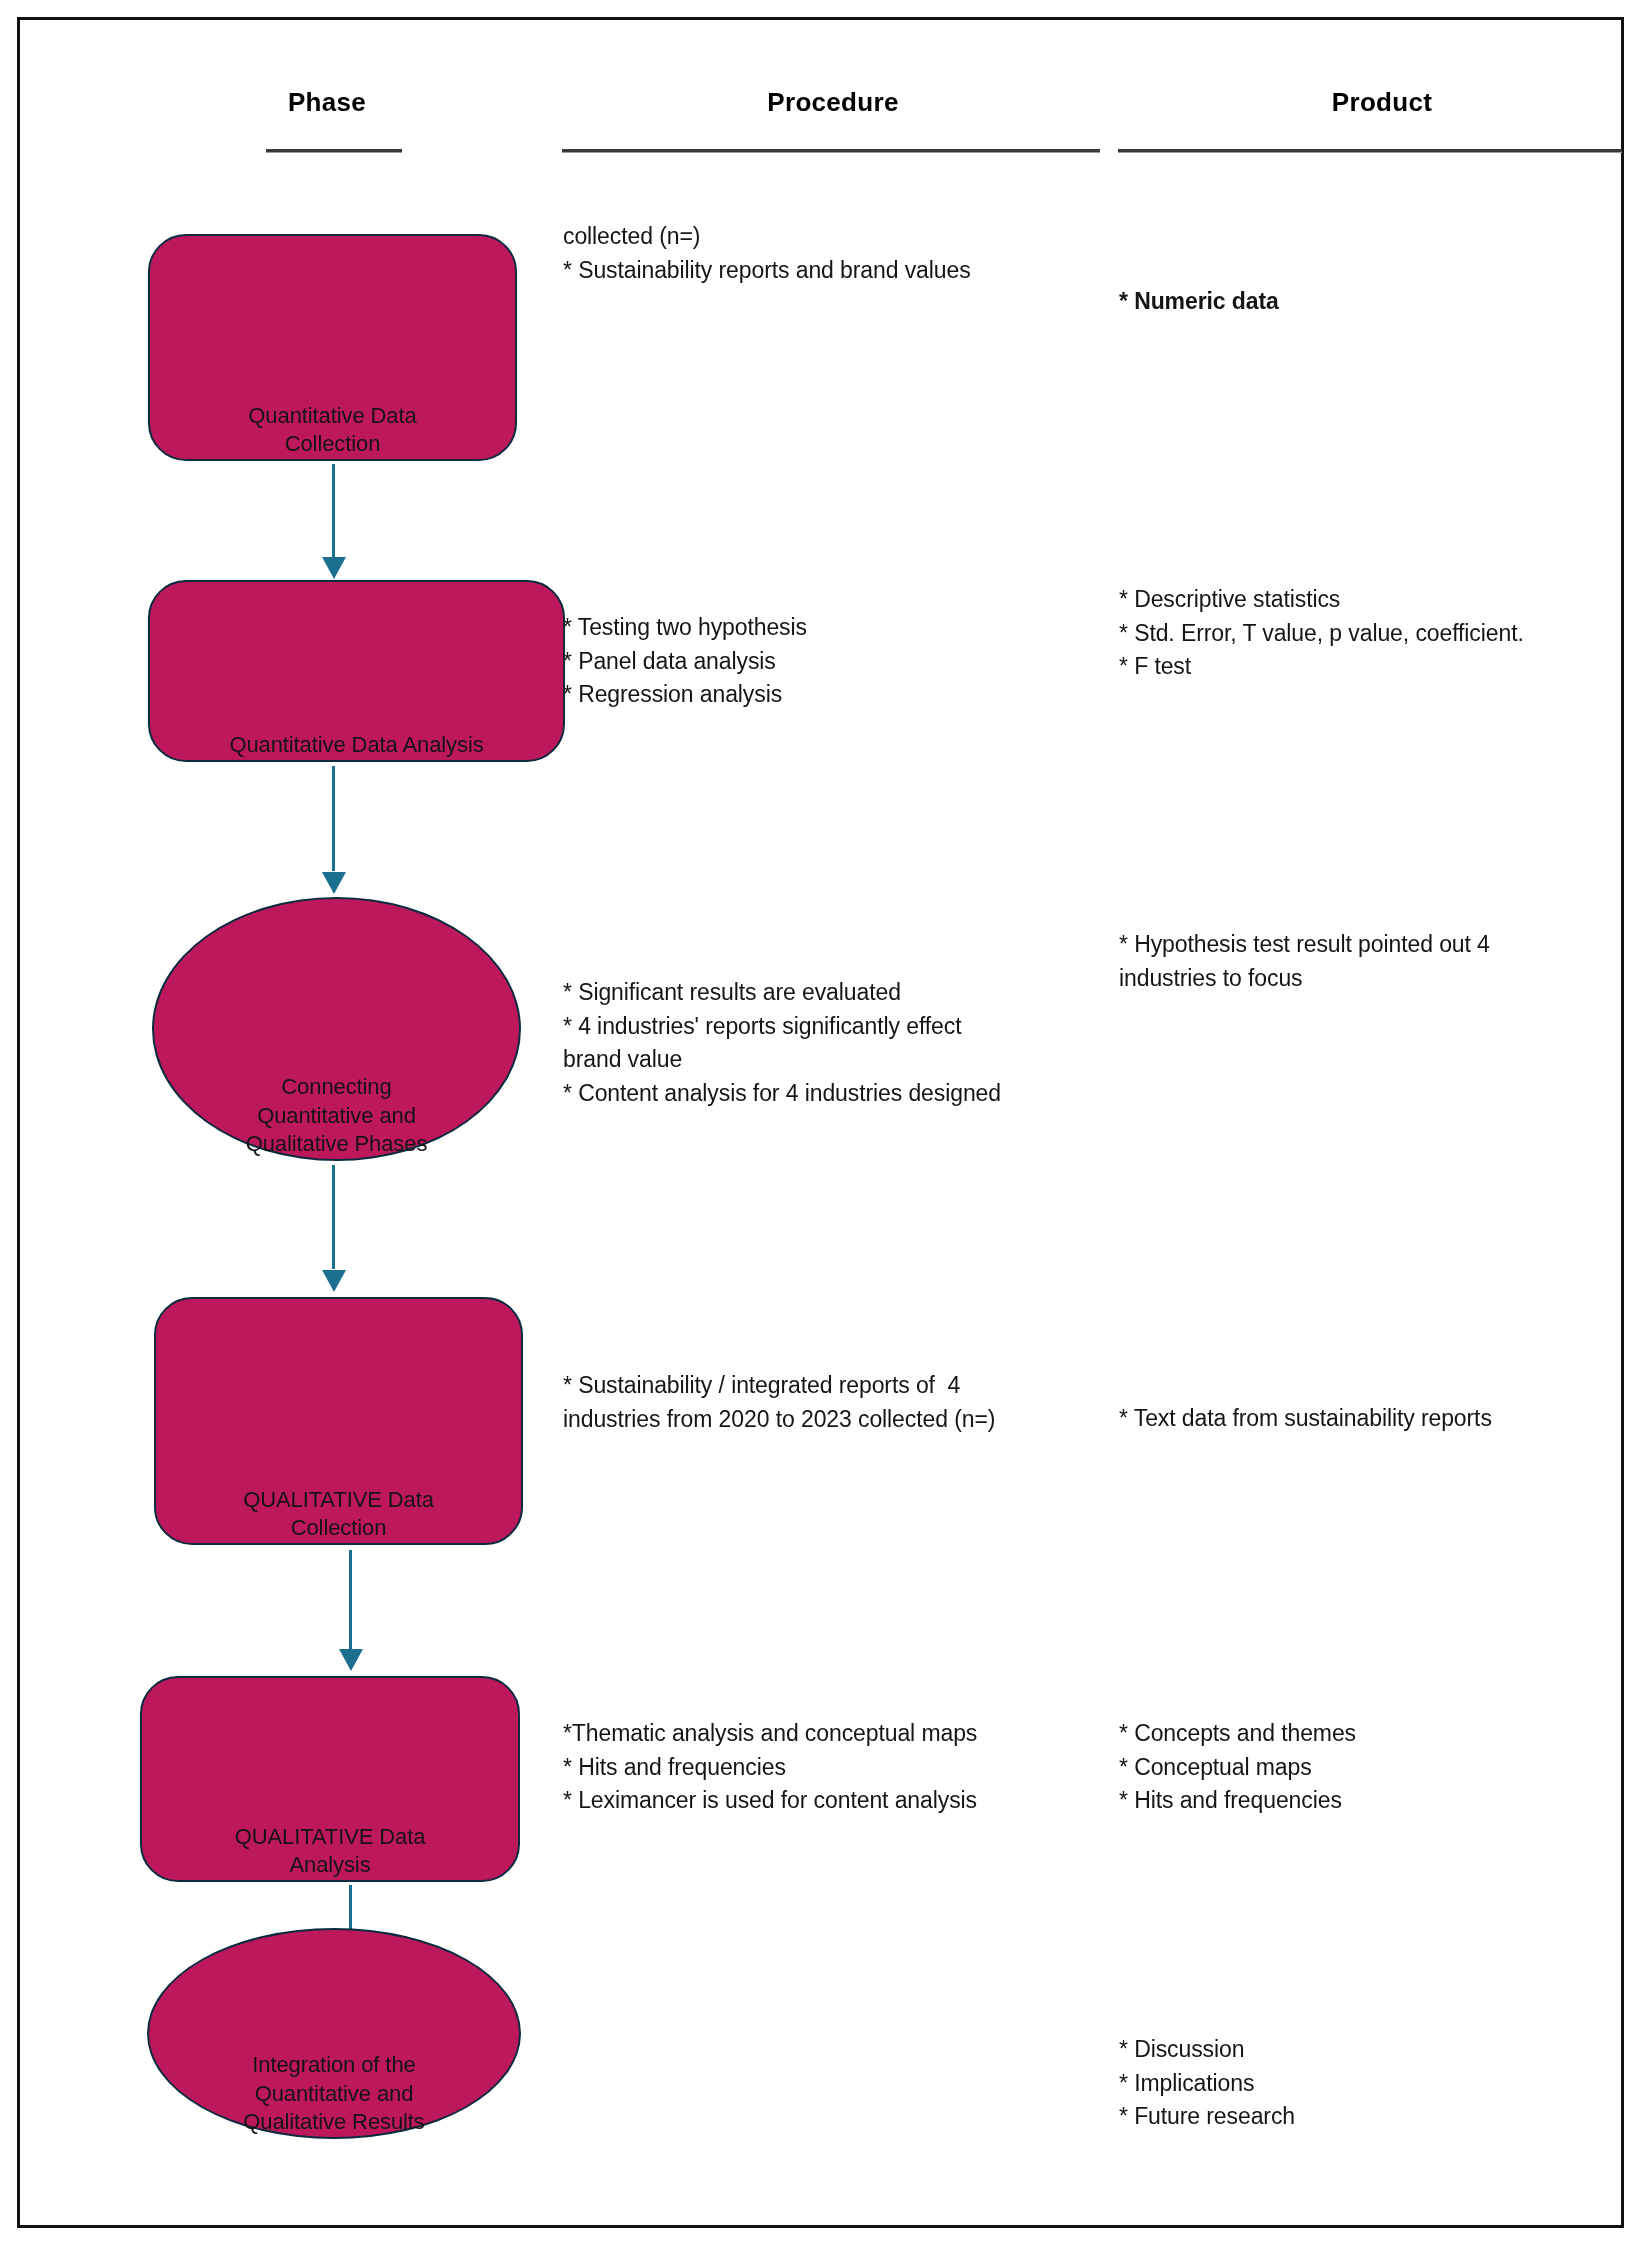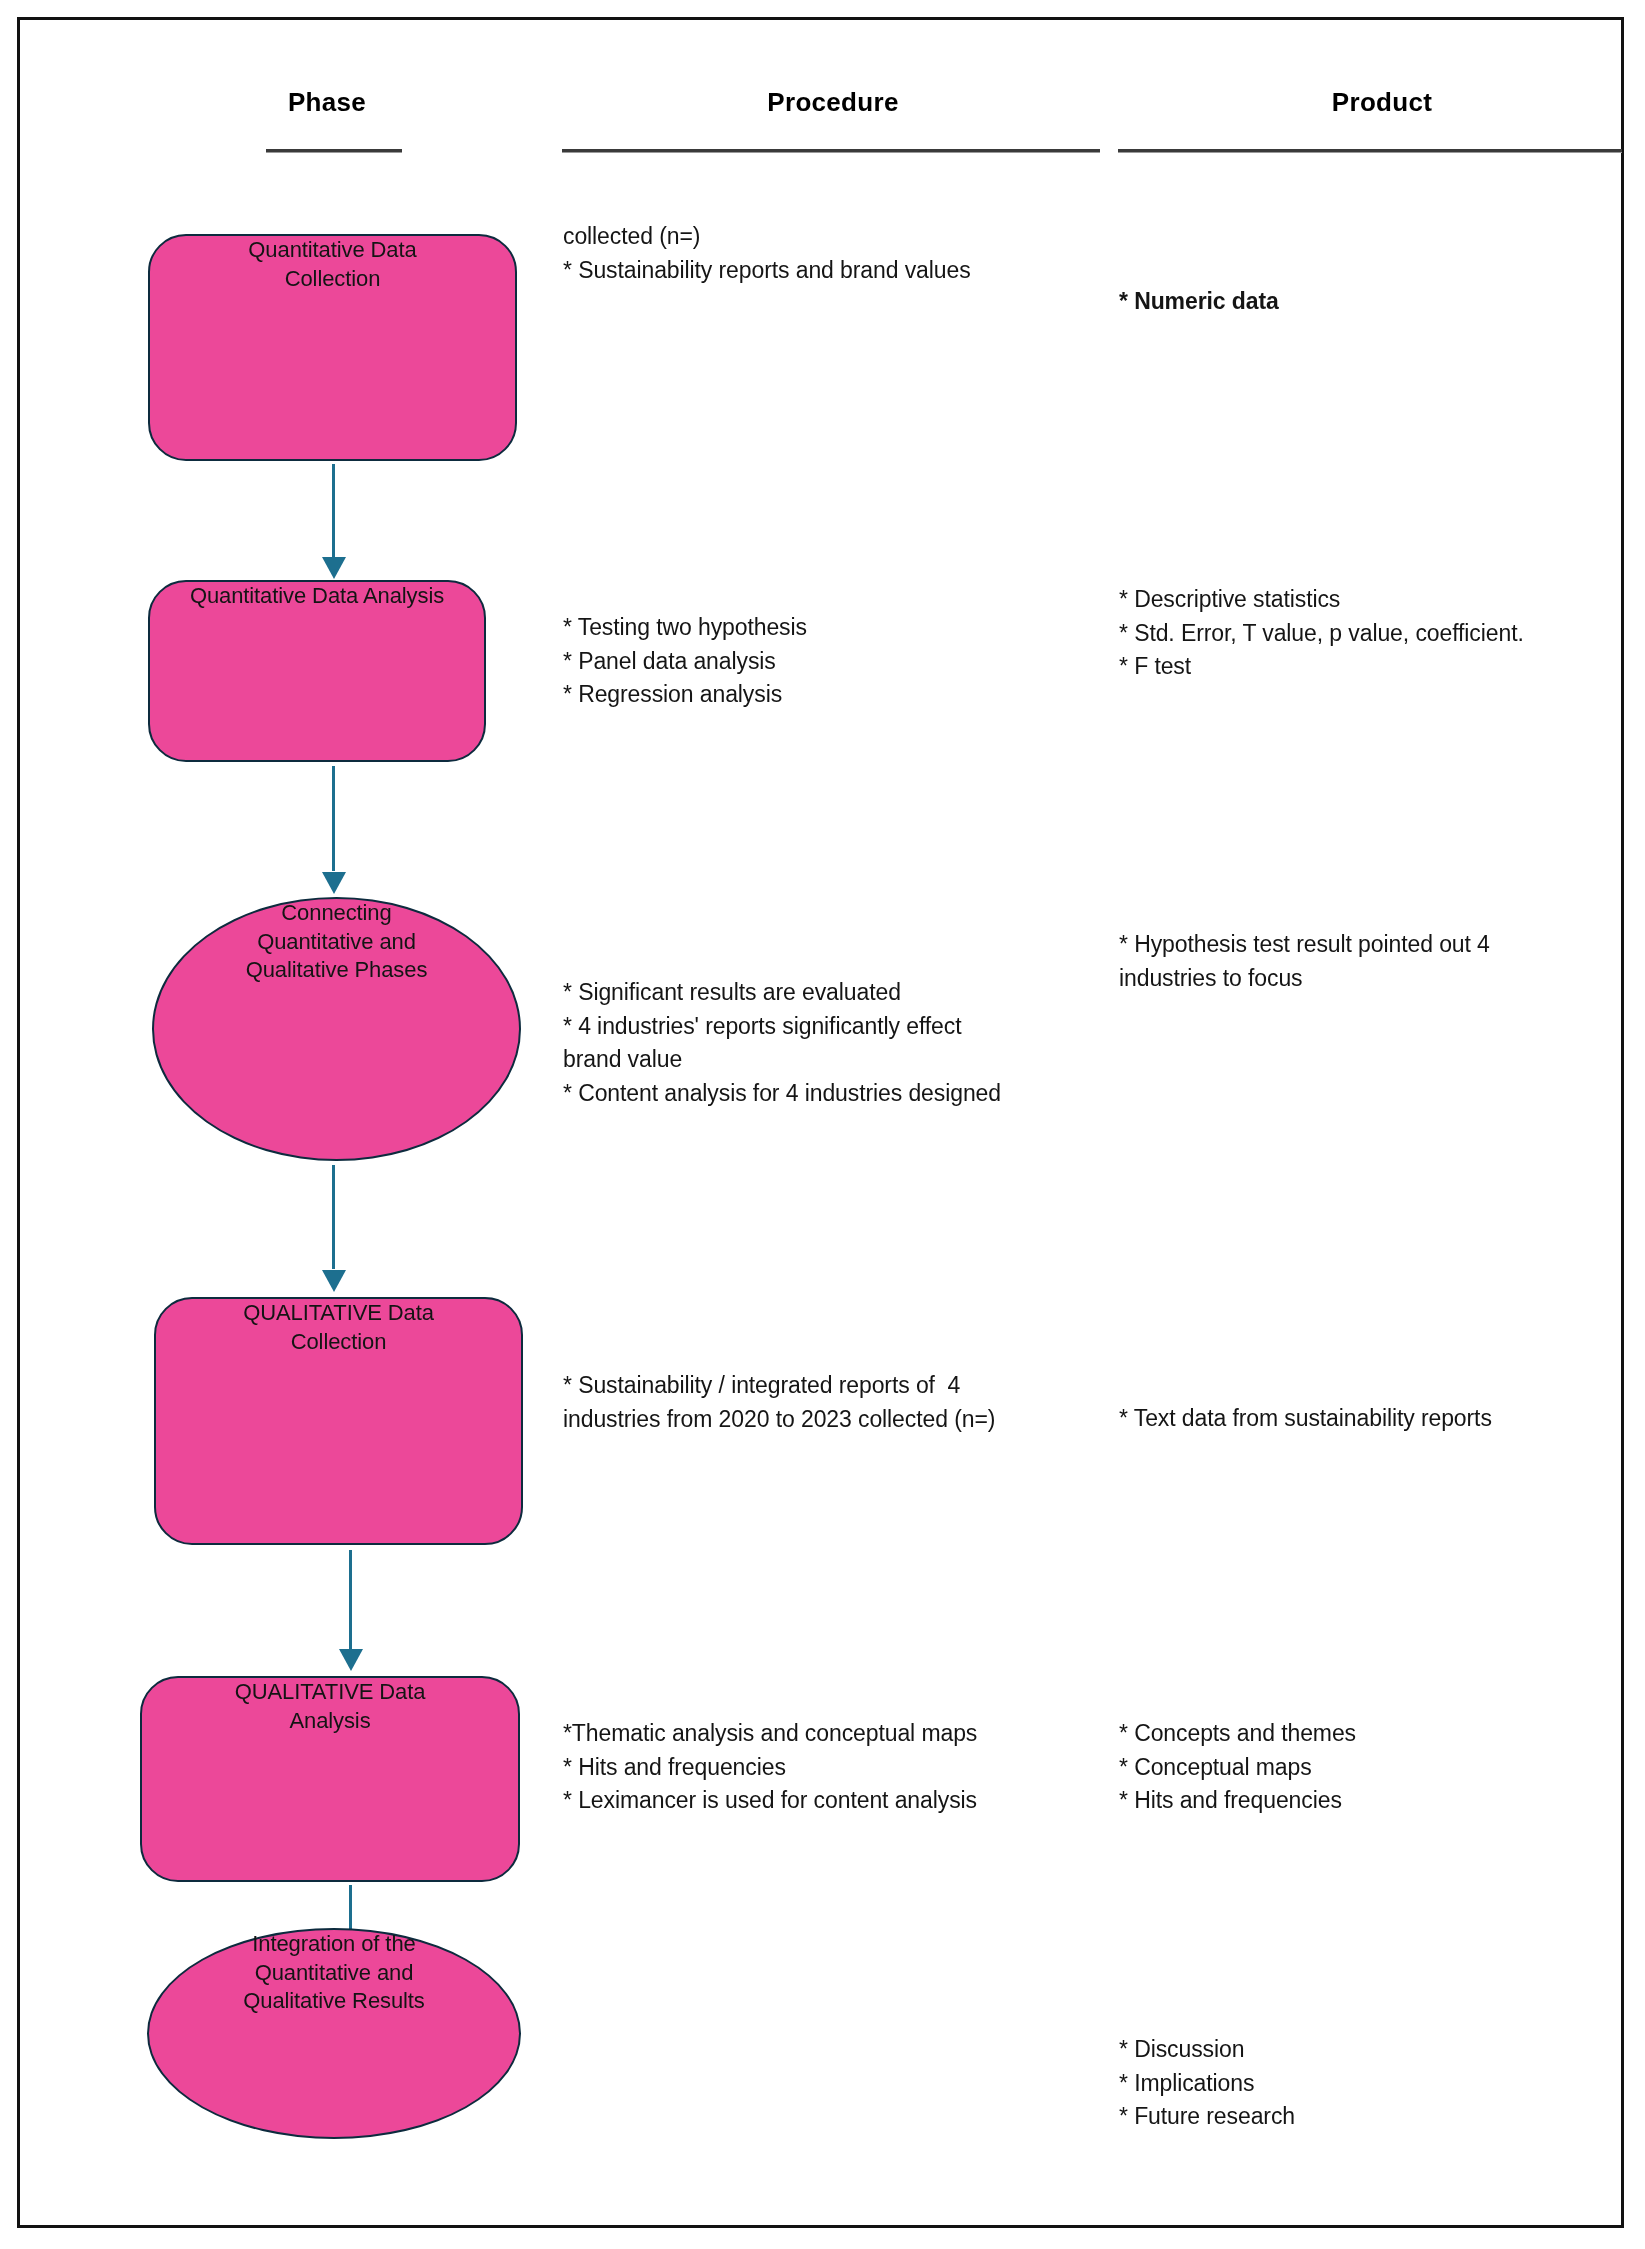--- a/index.html
+++ b/index.html
@@ -39,25 +39,25 @@
     position:absolute;
     height:3.2px;
     background:#3a3a3a;
     border-bottom:1.1px solid #9a9a9a;
   }
   
   .node{
     position:absolute;
     box-sizing:border-box;
     display:flex;
-    align-items:flex-start;
+    align-items:flex-end;
     justify-content:center;
     text-align:center;
     border:2.6px solid #0d2b3e;
-    background:#ec4899;
+    background:#be185d;
   }
   .node .label{
     font-size:22px;
     line-height:1.30;
     color:#141414;
     padding:0 9.5px;
     letter-spacing:-0.1px;
   }
   .rrect{ border-radius:38px; }
   .ellipse{ border-radius:50%; }
@@ -114,21 +114,21 @@
 
   <div class="textblock" style="left:1119px;top:285px;width:506px;font-weight:bold;">
     <span class="line">* Numeric data</span>
   </div>
 
   <div class="arrow" style="left:321px;top:464px;width:25px;height:115px;">
     <div class="stem" style="height:93px;"></div>
     <div class="head"></div>
   </div>
 
-  <div class="node rrect" style="left:148px;top:580px;width:338px;height:182px;">
+  <div class="node rrect" style="left:148px;top:580px;width:417px;height:182px;">
     <div class="label">
       <span class="line">Quantitative Data Analysis</span>
     </div>
   </div>
 
   <div class="textblock" style="left:563px;top:583px;width:538px;margin-top:28px;">
     <span class="line">* Testing two hypothesis</span>
     <span class="line">* Panel data analysis</span>
     <span class="line">* Regression analysis</span>
   </div>

